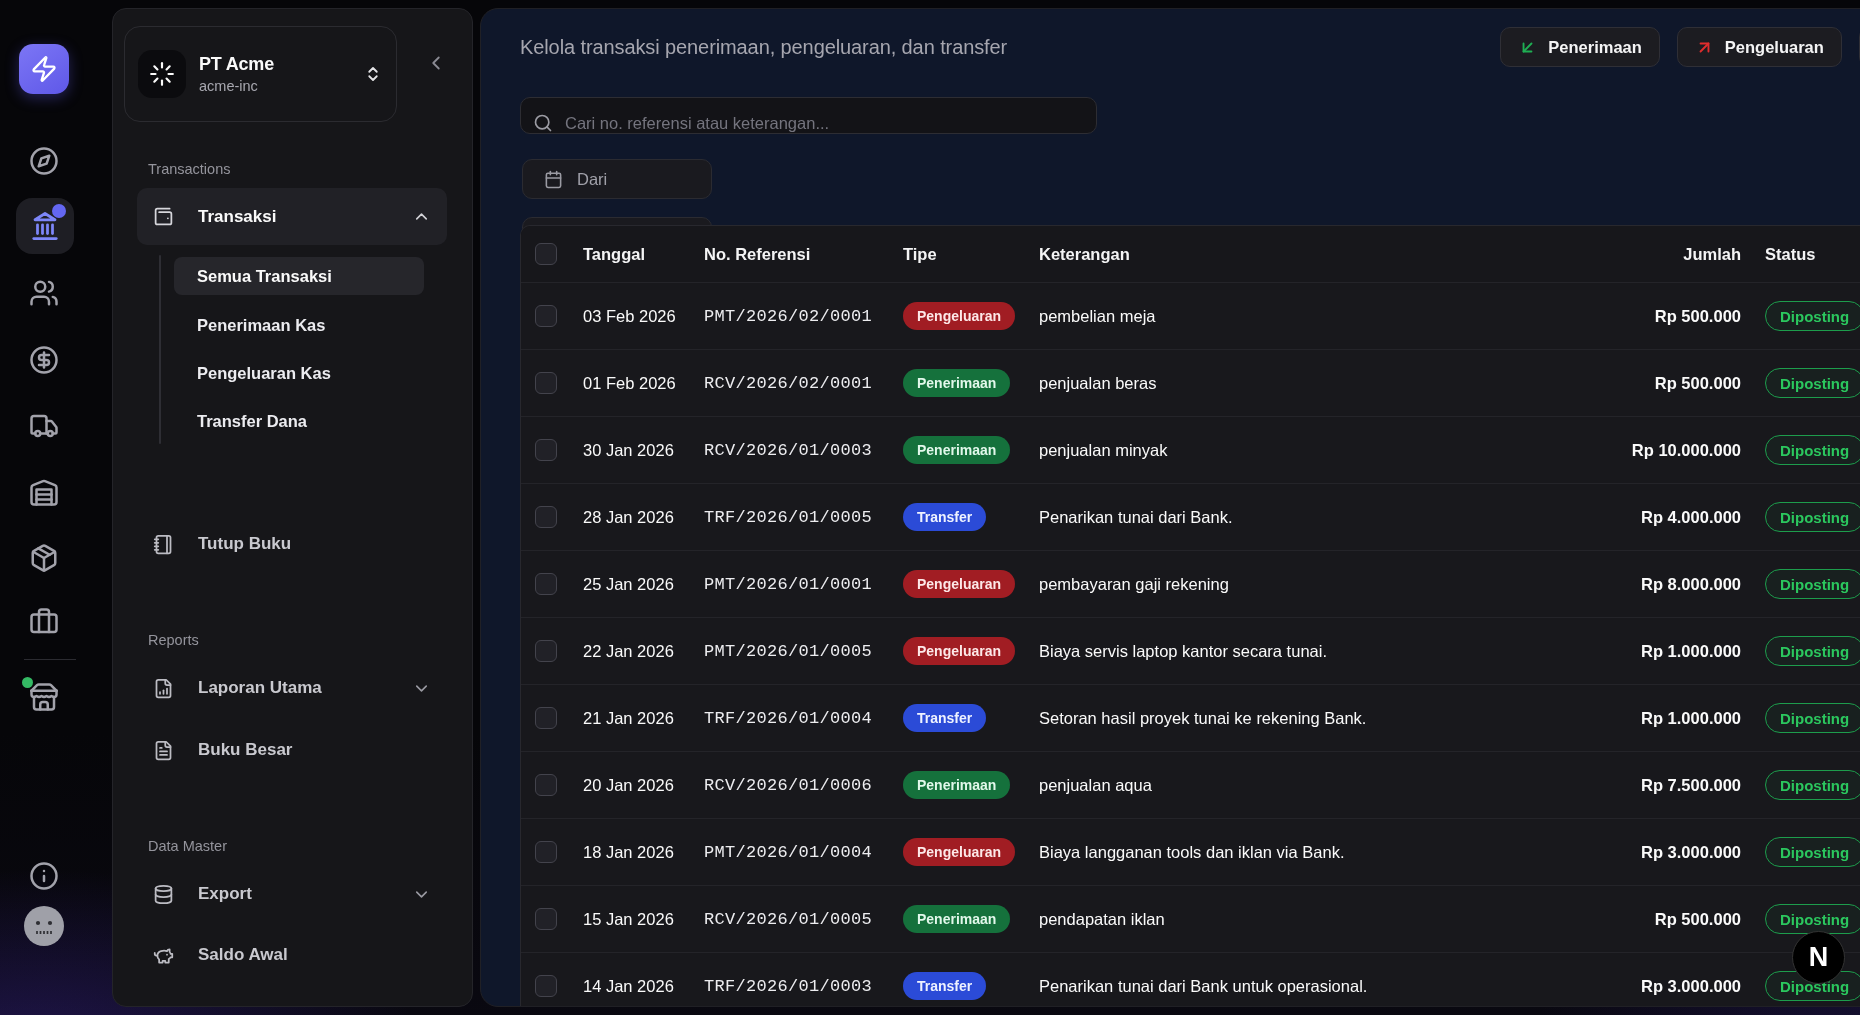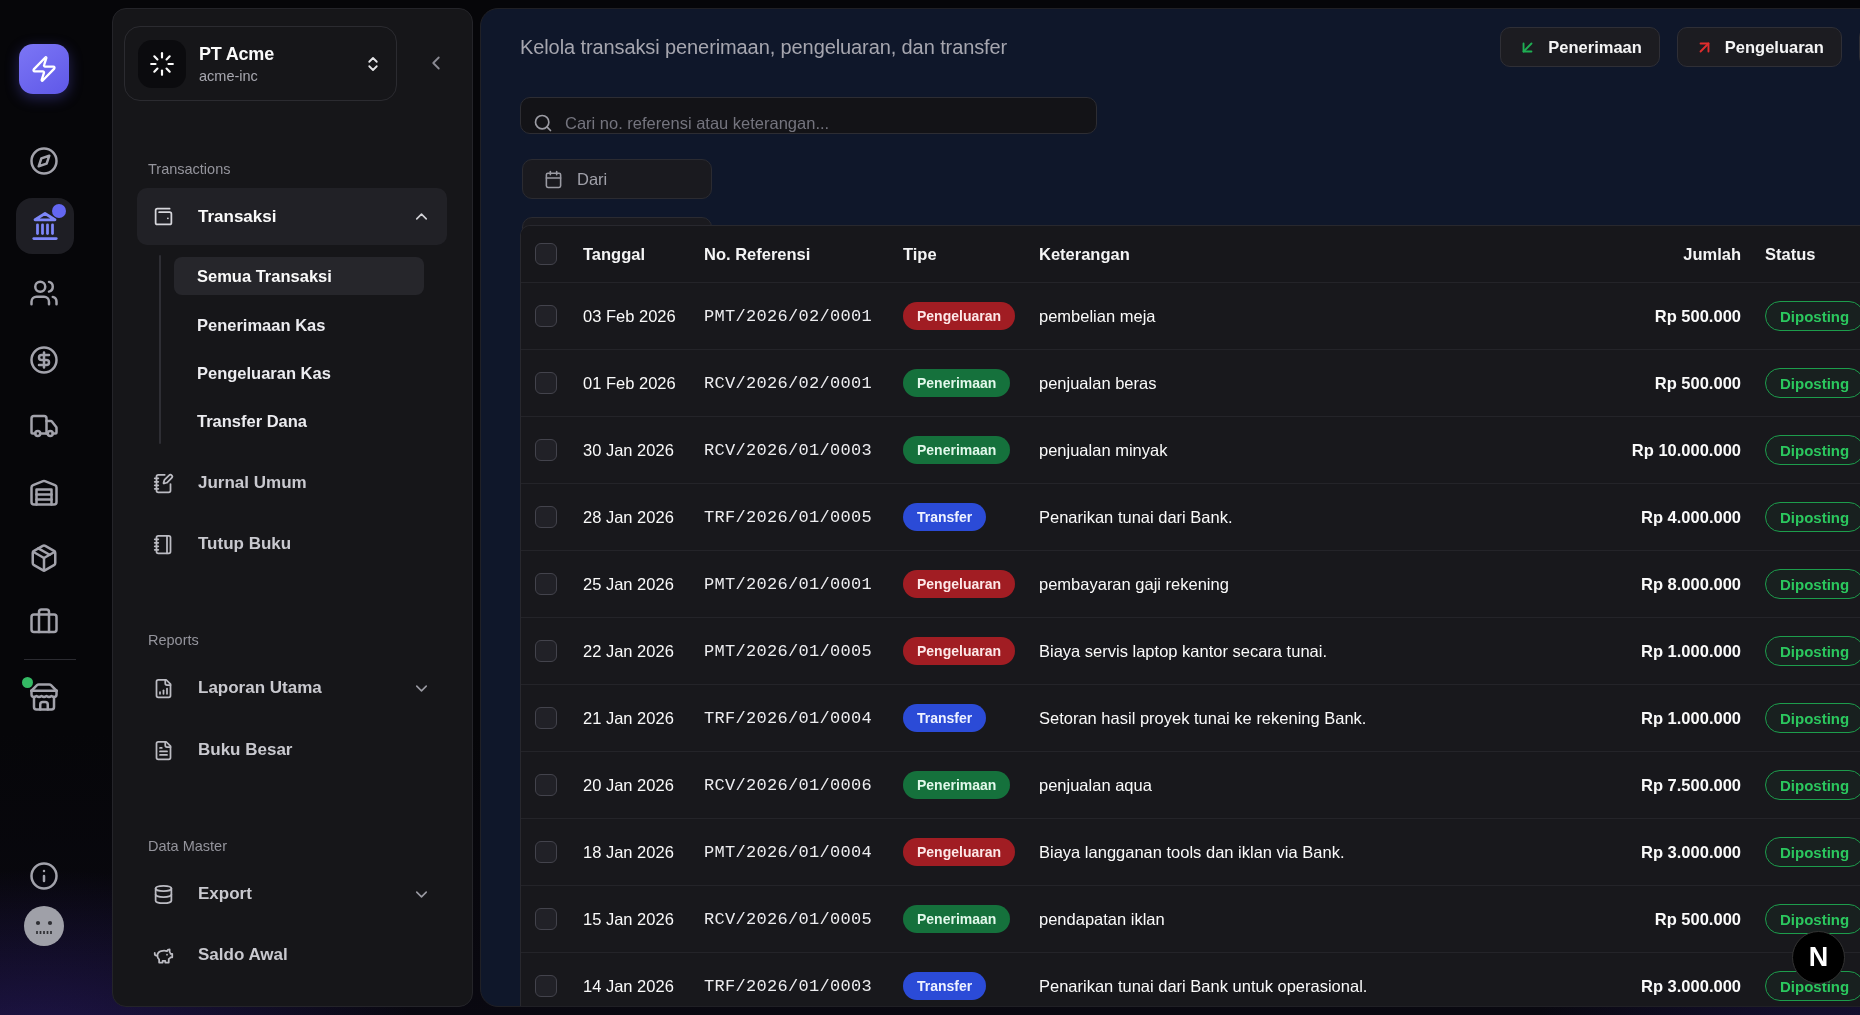--- a/index.html
+++ b/index.html
@@ -32,21 +32,21 @@
   .avatar { position:absolute; left:24px; top:906px; width:40px; height:40px; border-radius:50%;
     background:#9fa0a8; display:flex; align-items:center; justify-content:center; }
 
   
   .sidebar-panel { position:absolute; left:112px; top:8px; width:361px; height:999px;
     background:#161619; border:1px solid #242429; border-radius:14px; }
   .main-panel { position:absolute; left:480px; top:8px; width:1549px; height:999px;
     background:#0f172a; border:1px solid #202025; border-radius:18px; overflow:hidden; }
 
   
-  .org-switcher { position:absolute; left:11px; top:17px; width:273px; height:75px; border-radius:16px;
+  .org-switcher { position:absolute; left:11px; top:17px; width:273px; height:96px; border-radius:16px;
     border:1px solid #2b2b30; display:flex; align-items:center; padding:0 14px 0 13px; cursor:pointer; }
   .org-icon { width:48px; height:48px; border-radius:14px; background:#0b0b0e; color:#fafafa;
     display:flex; align-items:center; justify-content:center; flex:none; }
   .org-texts { margin-left:13px; flex:1; min-width:0; }
   .org-name { font-size:18px; font-weight:700; color:#fafafa; letter-spacing:-.2px; }
   .org-slug { font-size:14.5px; color:#a7a7af; margin-top:3px; }
   .org-chevrons { color:#e4e4e7; }
   .collapse-btn { position:absolute; left:311px; top:42px; width:24px; height:24px; color:#8b8b94;
     display:flex; align-items:center; justify-content:center; cursor:pointer; }
   .section-label { position:absolute; left:35px; font-size:14.5px; color:#94949c; }
@@ -407,28 +407,20 @@
           <use href="#i-chev-up"></use>
         </svg>
       </span>
   </div>
   <div class="subrail"></div>
   <div class="subitem active" style="top:248px">Semua Transaksi</div>
   <div class="subitem" style="top:297px">Penerimaan Kas</div>
   <div class="subitem" style="top:345px">Pengeluaran Kas</div>
   <div class="subitem" style="top:393px">Transfer Dana</div>
 
-  <div class="nav-item" style="top:452px">
-    <span class="nav-ico">
-        <svg class="ico" width="21" height="21">
-          <use href="#i-notebook-pen"></use>
-        </svg>
-      </span>
-    <span class="nav-label">Jurnal Umum</span>
-  </div>
   <div class="nav-item" style="top:513px">
     <span class="nav-ico">
         <svg class="ico" width="21" height="21">
           <use href="#i-notebook"></use>
         </svg>
       </span>
     <span class="nav-label">Tutup Buku</span>
   </div>
 
   <div class="section-label" style="top:623px">Reports</div>

